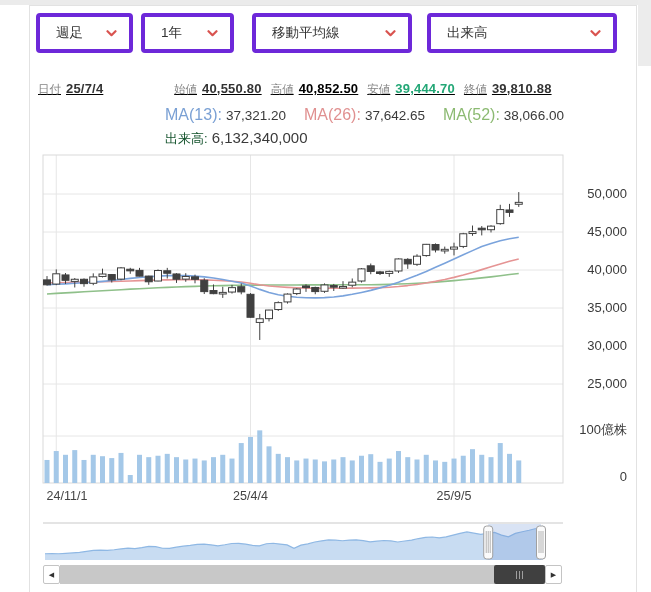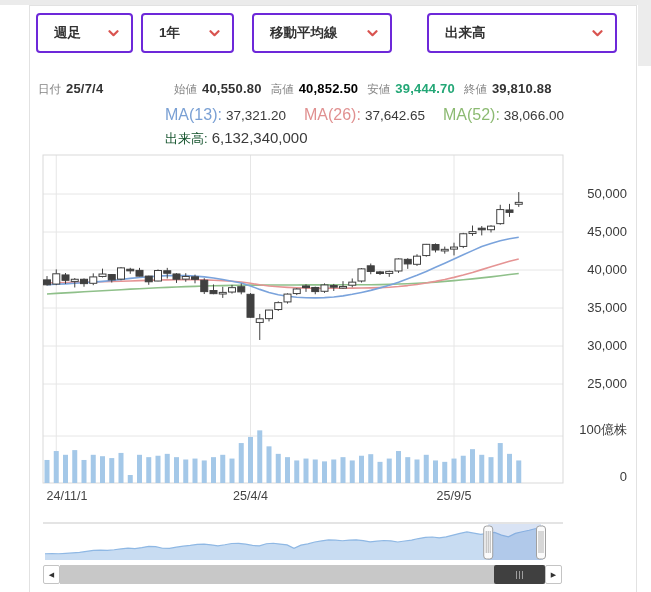--- a/index.html
+++ b/index.html
@@ -2,26 +2,26 @@
 <html><head>
 <meta charset="utf-8">
 <style>
   * { margin:0; padding:0; box-sizing:border-box; }
   html,body { width:651px; height:592px; background:#ffffff; font-family:"Liberation Sans",sans-serif; overflow:hidden; }
   .page { position:relative; width:651px; height:592px; }
   .top-band { position:absolute; left:0; top:0; width:651px; height:5px; background:#ebebeb; }
   .right-band { position:absolute; left:638px; top:0; width:13px; height:66px; background:#ececec; }
   .panel { position:absolute; left:29px; top:5px; width:608px; height:587px; background:#fff; border:1px solid #e2e2e2; border-bottom:none; }
   
-  .dropdown { position:absolute; top:13px; height:40px; background:#fff; border:2px solid #6d28d9; border-radius:4px; display:flex; align-items:center; padding:0 12px 0 16px; cursor:pointer;font-weight:bold; }
+  .dropdown { position:absolute; top:13px; height:40px; background:#fff; border:4px solid #6d28d9; border-radius:4px; display:flex; align-items:center; padding:0 12px 0 16px; cursor:pointer; }
   .dd-label { font-size:13.5px; color:#333; flex:1; }
   .chev { display:flex; align-items:center; margin-left:8px; }
   
   .q-row { position:absolute; display:flex; align-items:baseline; white-space:nowrap; }
-  .q-group { display:flex; align-items:baseline; margin-right:9px; }
+  .q-group { display:flex; align-items:baseline; margin-right:9px;text-decoration:underline; }
   .q-label { font-size:11.5px; color:#858585; margin-right:5px; }
   .q-val { font-size:13px; font-weight:bold; color:#333; letter-spacing:0.2px; }
   .q-val.red { color:#000000; }
   .q-val.green { color:#23a776; }
   .ma-label { font-size:16px; margin-right:4px; }
   .ma-val { font-size:13.5px; color:#3a3a3a; margin-right:18px; }
   .vol-label { font-size:13px; color:#14532d; margin-right:4px; }
   .vol-val { font-size:15px; color:#3a3a3a; }
   svg#chart-svg { position:absolute; left:0; top:0; width:651px; height:592px; }
   svg text { font-family:"Liberation Sans",sans-serif; }
@@ -49,21 +49,21 @@
     </span>
   </div>
   <div class="dropdown" style="left:141px;width:93px;">
     <span class="dd-label">1年</span>
     <span class="chev">
       <svg width="11" height="7" viewBox="0 0 11 7">
           <path d="M1.5 1.2 L5.5 5.2 L9.5 1.2" stroke="#d9534f" stroke-width="2.2" fill="none" stroke-linecap="round" stroke-linejoin="round"></path>
         </svg>
     </span>
   </div>
-  <div class="dropdown" style="left:252px;width:140px;">
+  <div class="dropdown" style="left:252px;width:160px;">
     <span class="dd-label">移動平均線</span>
     <span class="chev">
       <svg width="11" height="7" viewBox="0 0 11 7">
           <path d="M1.5 1.2 L5.5 5.2 L9.5 1.2" stroke="#d9534f" stroke-width="2.2" fill="none" stroke-linecap="round" stroke-linejoin="round"></path>
         </svg>
     </span>
   </div>
   <div class="dropdown" style="left:427px;width:190px;">
     <span class="dd-label">出来高</span>
     <span class="chev">

